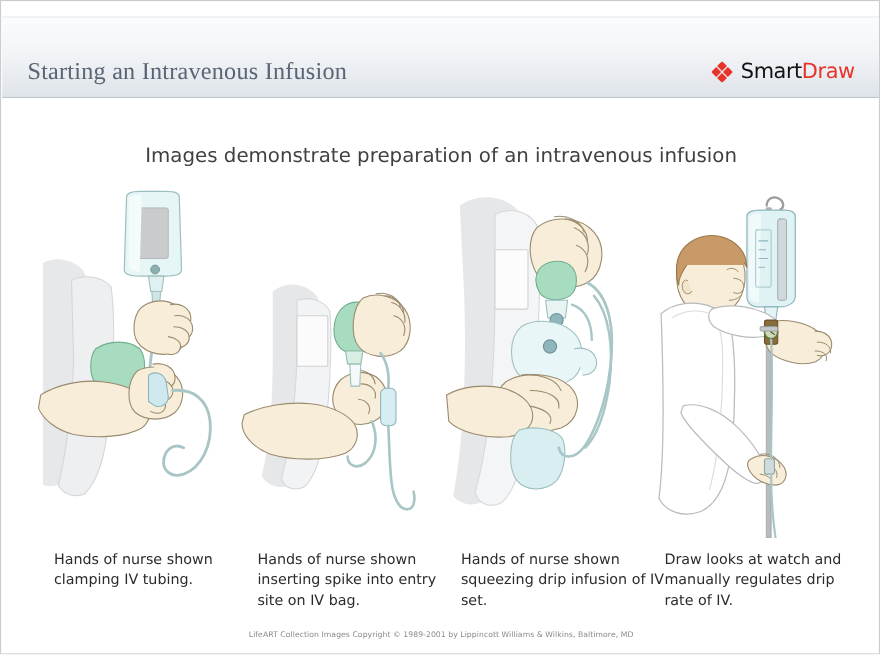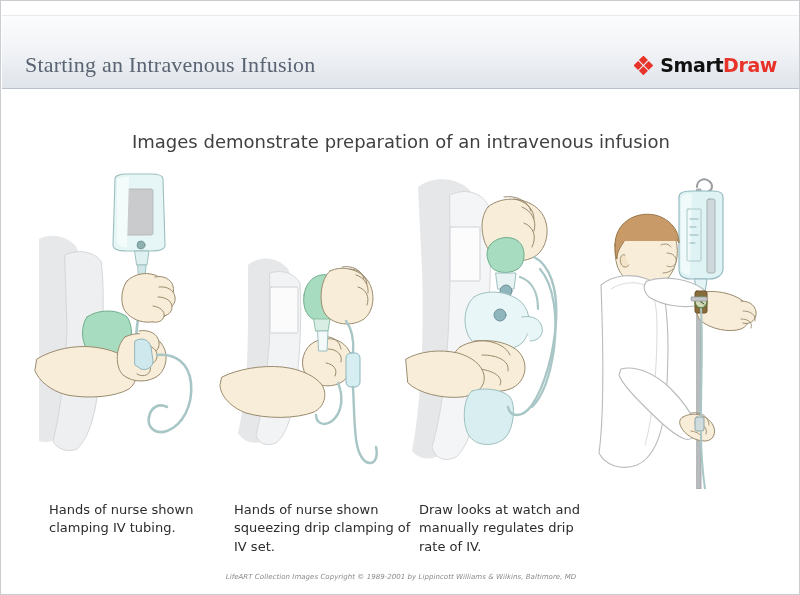--- a/index.html
+++ b/index.html
@@ -23,21 +23,21 @@
   .header-title{
     position:absolute;left:23px;top:36px;
     font-family:"Liberation Serif","DejaVu Serif",serif;
     font-size:22px;color:#5a6472;letter-spacing:.2px;white-space:nowrap;
   }
   .logo{
     position:absolute;right:22px;top:40px;display:flex;align-items:center;gap:7px;
   }
   .logo-mark{width:19px;height:19px;position:relative;flex:0 0 auto;}
   .logo-text{
-    font-family:"DejaVu Sans",sans-serif;font-weight:bold;font-size:19px;
+    font-family:"DejaVu Sans",sans-serif;font-weight:normal;font-size:19px;
     letter-spacing:-.4px;line-height:1;white-space:nowrap;
   }
   .logo-smart{color:#111111;}
   .logo-draw{color:#e8332a;}
   
   .subtitle{
     position:absolute;left:0;top:130px;width:800px;text-align:center;
     font-size:18px;color:#404040;
   }
   
@@ -51,21 +51,21 @@
   .captions{
     position:absolute;left:48px;top:500px;width:740px;height:60px;
     display:flex;justify-content:flex-start;
   }
   .caption{
     width:185px;font-size:13px;line-height:1.42;color:#2c2c2c;
   }
   
   .footer{
     position:absolute;left:0;top:572px;width:800px;text-align:center;
-    font-size:7px;color:#8a8a8a;letter-spacing:.05px;font-style:italic;
+    font-size:7px;color:#8a8a8a;letter-spacing:.05px;
   }
 </style>
 </head>
 <body>
 
 <div class="page">
 
   <div class="header">
     <div class="header-title">Starting an Intravenous Infusion</div>
 
@@ -282,19 +282,20 @@
 
           <rect x="100" y="128" width="16" height="4" rx="1" fill="#c6c9cc" stroke="#9a9da0" stroke-width=".8"></rect>
         </g>
       </svg>
     </div>
 
   </div>
 
   <div class="captions">
     <div class="caption">Hands of nurse shown clamping IV tubing.</div>
-    <div class="caption">Hands of nurse shown squeezing drip clamping of IV set.</div>
+    <div class="caption">Hands of nurse shown inserting spike into entry site on IV bag.</div>
+    <div class="caption">Hands of nurse shown squeezing drip infusion of IV set.</div>
     <div class="caption">Draw looks at watch and manually regulates drip rate of IV.</div>
   </div>
 
   <div class="footer">LifeART Collection Images Copyright © 1989-2001 by Lippincott Williams &amp; Wilkins, Baltimore, MD</div>
 
 </div>
 
 </body></html>

